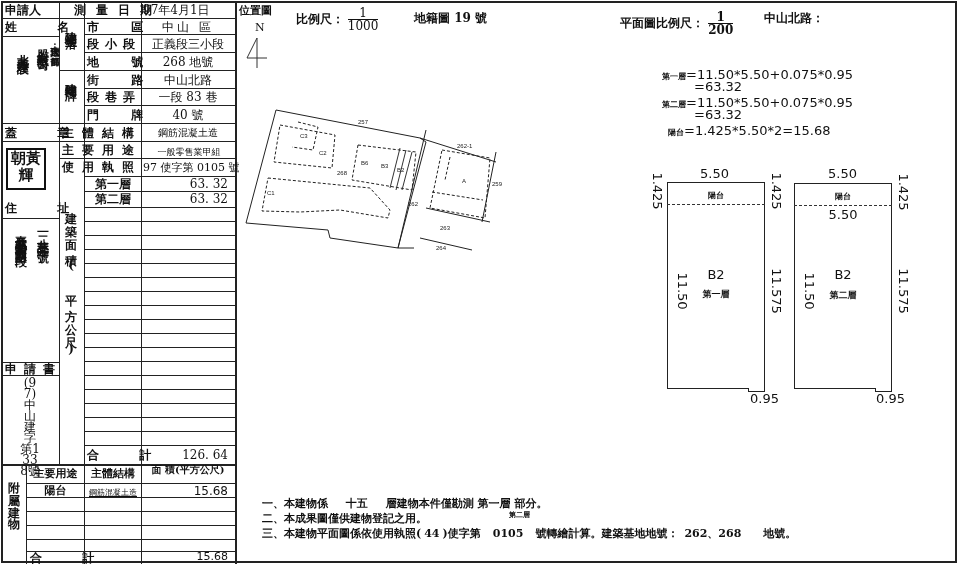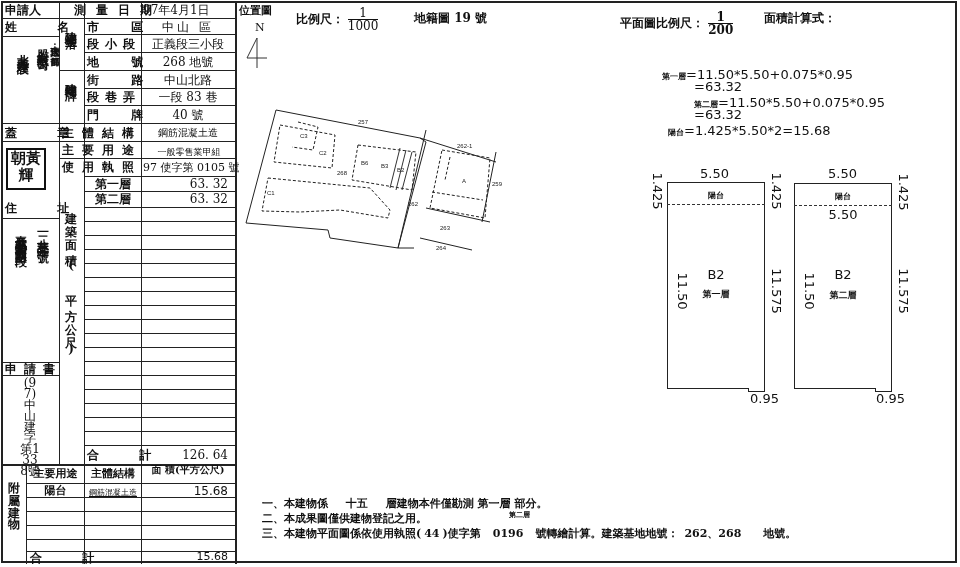--- a/index.html
+++ b/index.html
@@ -202,27 +202,27 @@
     <text x="168" y="106">262</text>
     <text x="200" y="130">263</text>
     <text x="196" y="150">264</text>
   </g>
 </svg>
 
 <div class="cell bold" style="left:620px;top:11px">
   <span>平面圖比例尺：</span>
   <span class="frac"><span class="num">1</span><span class="den">200</span></span>
 </div>
-<div class="cell bold" style="left:764px;top:11px">面積計算式：</div>
+<div class="cell bold" style="left:764px;top:11px">中山北路：</div>
 
 <div class="cell sans" style="left:662px;top:68px;font-size:13px">
   <span class="bold" style="font-size:8px">第一層</span><span>=11.50*5.50+0.075*0.95</span>
 </div>
 <div class="cell sans" style="left:694px;top:80px;font-size:13px">=63.32</div>
-<div class="cell sans" style="left:694px;top:96px;font-size:13px">
+<div class="cell sans" style="left:662px;top:96px;font-size:13px">
   <span class="bold" style="font-size:8px">第二層</span><span>=11.50*5.50+0.075*0.95</span>
 </div>
 <div class="cell sans" style="left:694px;top:108px;font-size:13px">=63.32</div>
 <div class="cell sans" style="left:668px;top:124px;font-size:13px">
   <span class="bold" style="font-size:8px">陽台</span><span>=1.425*5.50*2=15.68</span>
 </div>
 
 <div class="cell sans" style="left:700px;top:167px;font-size:13px">5.50</div>
 <div class="box" style="left:667px;top:182px;width:98px;height:206px;border-bottom:none"></div>
 <div class="hline" style="left:667px;top:388px;width:82px"></div>
@@ -258,14 +258,14 @@
 <div class="cell bold" style="left:262px;top:497px;font-size:11px">
   <span>一、本建物係</span>
   <span style="margin:0 14px">十五</span>
   <span>層建物本件僅勘測</span>
   <span>第一層</span>
   <span>部分。</span>
 </div>
 <div class="cell bold" style="left:509px;top:508px;font-size:7px">第二層</div>
 <div class="cell bold" style="left:262px;top:512px;font-size:11px">二、本成果圖僅供建物登記之用。</div>
 <div class="cell bold" style="left:262px;top:527px;font-size:11px">
-  <span>三、本建物平面圖係依使用執照(</span><span style="margin:0 3px">44</span><span>)使字第</span><span style="margin:0 12px">0196</span><span>號轉繪計算。建築基地地號：</span><span style="margin:11px 22px 0 6px">262、268</span><span>地號。</span>
+  <span>三、本建物平面圖係依使用執照(</span><span style="margin:0 3px">44</span><span>)使字第</span><span style="margin:0 12px">0105</span><span>號轉繪計算。建築基地地號：</span><span style="margin:11px 22px 0 6px">262、268</span><span>地號。</span>
 </div>
 
 </body></html>

